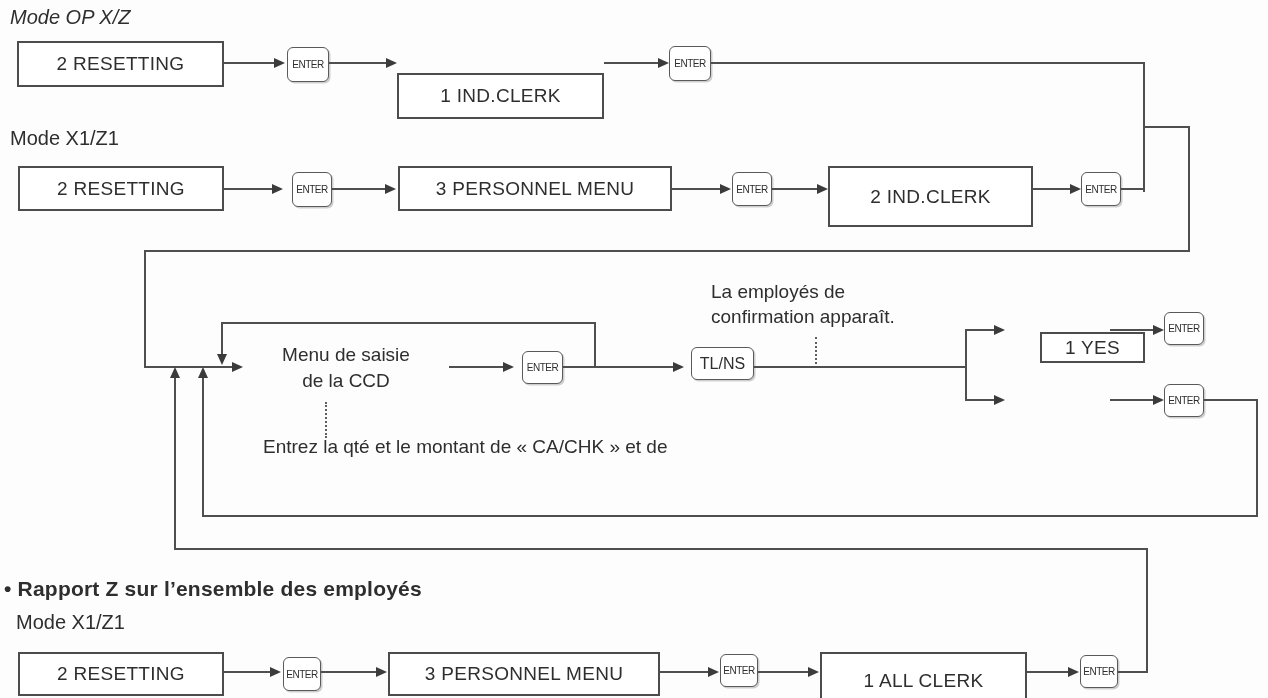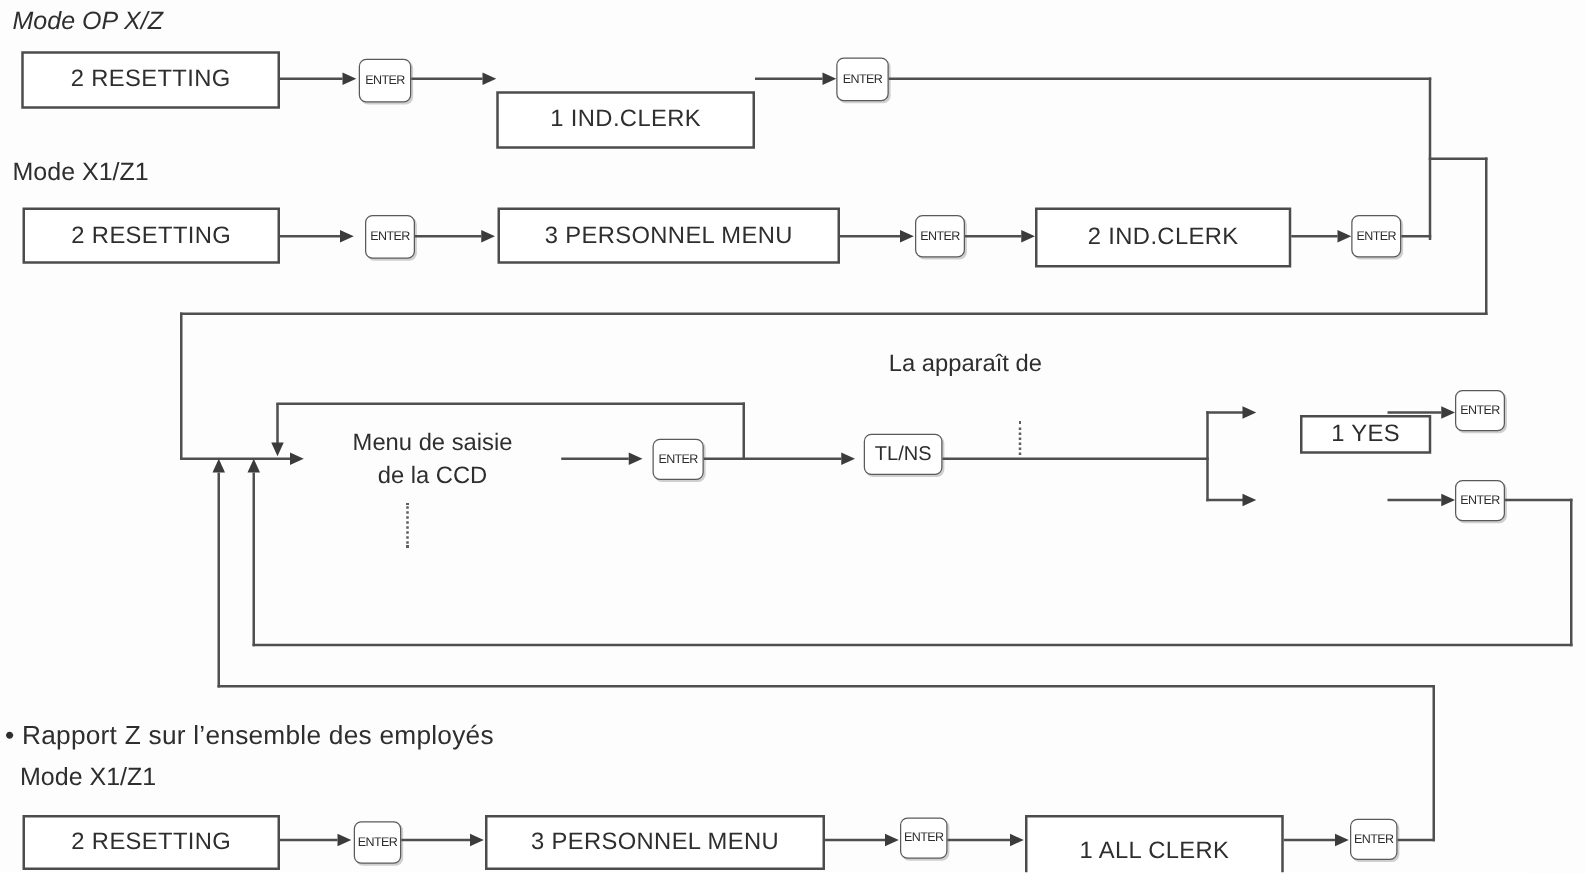--- a/index.html
+++ b/index.html
@@ -3,21 +3,21 @@
 <meta charset="utf-8">
 <style>
   * { margin:0; padding:0; box-sizing:border-box; }
   html,body { background:#ffffff; }
   #stage {
     position:relative; width:1268px; height:698px;
     background:#fdfdfd; overflow:hidden;
     font-family:"Liberation Sans", sans-serif; color:#2e2e2e;
   }
   .hd  { position:absolute; font-size:20px; color:#2e2e2e; white-space:nowrap; }
-  .hd.bold { font-weight:normal; font-size:21px; letter-spacing:0.2px; }
+  .hd.bold { font-weight:bold; font-size:21px; letter-spacing:0.2px; }
   .box {
     position:absolute; border:2px solid #4c4c4c; background:#fff;
     display:flex; align-items:center; justify-content:center;
     font-size:19px; letter-spacing:0.3px; white-space:nowrap;
   }
   .key {
     position:absolute; border:1.5px solid #5a5a5a; border-radius:6px; background:#fff;
     display:flex; align-items:center; justify-content:center;
     box-shadow:1.5px 1.5px 0 rgba(90,90,90,0.28); white-space:nowrap;
   }
@@ -78,21 +78,21 @@
   <div class="box" style="left:398px; top:166px; width:274px; height:45px;">
       <span>3 PERSONNEL MENU</span>
     </div>
   <div class="ln h" style="left:672px; top:188px; width:48px;"></div>
   <div class="ar right" style="left:720px; top:184px;"></div>
   <div class="key enter" style="left:732px; top:172px; width:40px; height:34px;">
       <span>ENTER</span>
     </div>
   <div class="ln h" style="left:772px; top:188px; width:45px;"></div>
   <div class="ar right" style="left:817px; top:184px;"></div>
-  <div class="box" style="left:828px; top:166px; width:205px; height:48px;text-align:center;">
+  <div class="box" style="left:828px; top:166px; width:205px; height:61px;text-align:center;">
       <span>2 IND.CLERK</span>
     </div>
   <div class="ln h" style="left:1033px; top:188px; width:37px;"></div>
   <div class="ar right" style="left:1070px; top:184px;"></div>
   <div class="key enter" style="left:1081px; top:172px; width:40px; height:34px;">
       <span>ENTER</span>
     </div>
   <div class="ln h" style="left:1121px; top:188px; width:24px;"></div>
 
   <div class="ln h" style="left:144px; top:250px; width:1046px;"></div>
@@ -106,33 +106,35 @@
   <div class="ln v" style="left:202px; top:378px; height:139px;"></div>
 
   <div class="ln v" style="left:221px; top:323px; height:32px;"></div>
   <div class="ar down" style="left:217px; top:354px;"></div>
   <div class="ln h" style="left:221px; top:322px; width:375px;"></div>
   <div class="ln v" style="left:594px; top:322px; height:46px;"></div>
 
   <div class="txt center" style="left:255px; top:344px; width:182px;">Menu de saisie</div>
   <div class="txt center" style="left:255px; top:370px; width:182px;">de la CCD</div>
   <div class="dots" style="left:325px; top:402px; height:36px;"></div>
+  <div class="txt" style="left:263px; top:436px;">Entrez la qté et le montant de « CA/CHK » et de</div>
 
   <div class="ln h" style="left:449px; top:366px; width:54px;"></div>
   <div class="ar right" style="left:503px; top:362px;"></div>
   <div class="key enter" style="left:522px; top:351px; width:41px; height:33px;">
       <span>ENTER</span>
     </div>
   <div class="ln h" style="left:563px; top:366px; width:110px;"></div>
   <div class="ar right" style="left:673px; top:362px;"></div>
   <div class="key tlns" style="left:691px; top:347px; width:63px; height:33px;">
       <span>TL/NS</span>
     </div>
 
-  <div class="txt" style="left:711px; top:281px;">La apparaît de</div>
+  <div class="txt" style="left:711px; top:281px;">La employés de</div>
+  <div class="txt" style="left:711px; top:306px;">confirmation apparaît.</div>
   <div class="dots" style="left:815px; top:337px; height:27px;"></div>
 
   <div class="ln h" style="left:754px; top:366px; width:213px;"></div>
   <div class="ln v" style="left:965px; top:329px; height:72px;"></div>
 
   <div class="ln h" style="left:965px; top:329px; width:30px;"></div>
   <div class="ar right" style="left:994px; top:325px;"></div>
   <div class="box" style="left:1040px; top:307px; width:105px; height:31px;margin-top:25px;">
       <span>1 YES</span>
     </div>

